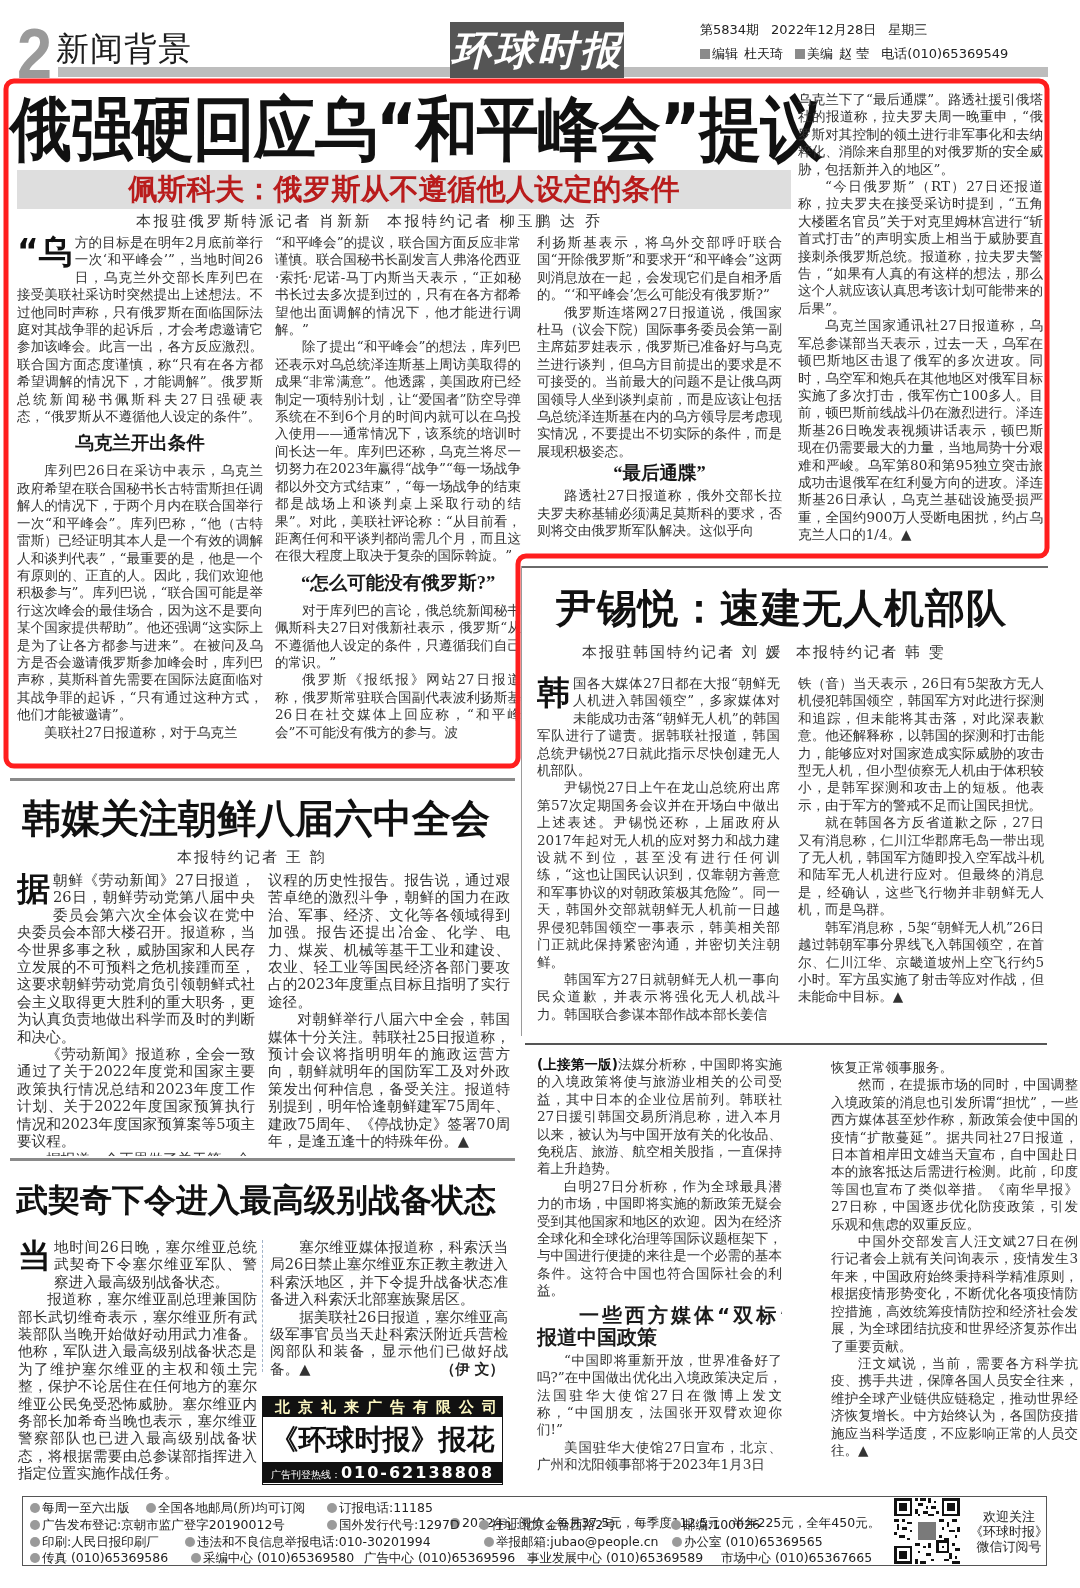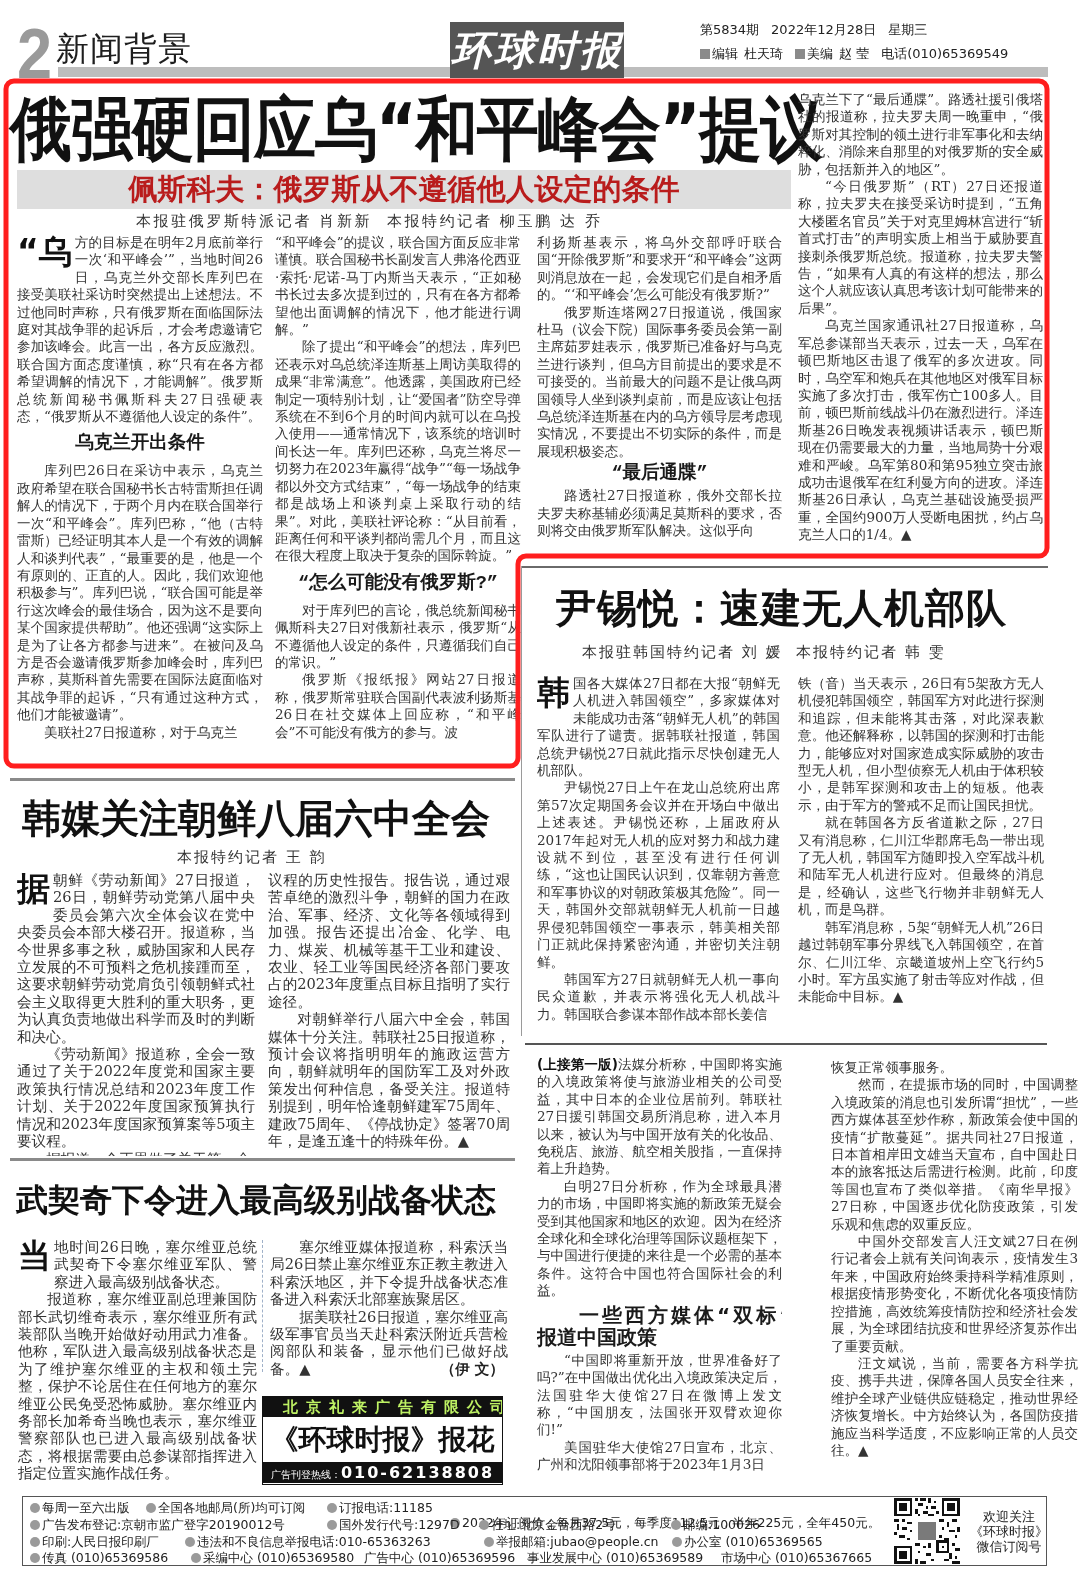--- a/index.html
+++ b/index.html
@@ -24,34 +24,34 @@
 .byline{font-family:"DejaVu Serif",serif;font-size:15px;letter-spacing:2.6px;line-height:20px;color:#333;white-space:pre;}
 .h-serif{font-family:"DejaVu Serif",serif;font-weight:bold;color:var(--ink);white-space:nowrap;}
 .h-sans{font-family:"DejaVu Sans",sans-serif;font-weight:bold;color:var(--ink);white-space:nowrap;}
 
 
 .col{position:absolute;overflow:hidden;font-size:13.55px;line-height:17.4px;text-align:justify;color:var(--body);}
 .col.big{font-size:14.6px;}
 .col p{text-indent:2em;}
 .col p.ni{text-indent:0;}
 .dropcap{float:left;font-family:"DejaVu Sans",sans-serif;font-weight:bold;font-size:33px;line-height:33px;height:34.8px;margin:1px 3px 0 0;color:var(--ink);}
-.sub{font-family:Liberation Mono, monospace;font-weight:bold;font-size:18.5px;text-align:center;height:37px;line-height:37px;color:#1a1a1a;text-indent:0;white-space:nowrap;}
+.sub{font-family:Liberation Serif, serif;font-weight:bold;font-size:18.5px;text-align:center;height:37px;line-height:37px;color:#1a1a1a;text-indent:0;white-space:nowrap;}
 .sub.tight{height:27px;line-height:27px;}
 .csub{font-family:"DejaVu Sans",sans-serif;font-weight:bold;font-size:20px;line-height:22px;color:#1a1a1a;padding:4px 0 4px;}
 .csub .l1{display:block;padding-left:42px;text-align:justify;text-align-last:justify;letter-spacing:3px;white-space:nowrap;}
 .csub .l2{display:block;}
 .lead-label{font-family:"DejaVu Sans",sans-serif;font-weight:bold;color:#111;}
 .author{float:right;font-family:"DejaVu Sans",sans-serif;font-weight:bold;color:#222;padding-right:4px;}
 
 
 .rule{position:absolute;}
 
 
 .ad{left:262px;top:1396px;width:241px;height:89px;border:1.5px solid #111;background:#fff;overflow:hidden;}
-.ad-top{height:20px;background:#111;color:#bef264;font-family:"DejaVu Sans",sans-serif;font-weight:bold;font-size:15px;line-height:20px;text-align:center;letter-spacing:8px;padding-left:20px;white-space:nowrap;}
+.ad-top{height:20px;background:#111;color:#fef9c3;font-family:"DejaVu Sans",sans-serif;font-weight:bold;font-size:15px;line-height:20px;text-align:center;letter-spacing:8px;padding-left:12px;white-space:nowrap;}
 .ad-mid{height:45px;line-height:45px;text-align:center;font-family:"DejaVu Serif",serif;font-weight:bold;font-size:28px;color:#111;white-space:nowrap;}
 .ad-bot{height:21px;background:#111;color:#fff;font-family:"DejaVu Sans",sans-serif;font-size:10px;line-height:21px;text-align:center;white-space:nowrap;}
 .ad-bot .num{font-size:16px;font-weight:bold;letter-spacing:2px;}
 
 
 .footer{left:22px;top:1496px;width:1025px;height:70px;border:1px solid #555;border-top-width:1.5px;border-bottom-width:1.5px;}
 .fi{position:absolute;font-family:"DejaVu Sans",sans-serif;font-size:12.5px;line-height:16px;color:#222;white-space:nowrap;}
 .bul{display:inline-block;width:10px;height:10px;border-radius:50%;background:#9a9a9a;margin-right:2px;vertical-align:-1px;}
 .qr{position:absolute;left:871px;top:1px;width:66px;height:66px;}
 .qr-cap{position:absolute;left:946px;top:12px;width:80px;text-align:center;font-family:"DejaVu Sans",sans-serif;font-size:13px;line-height:15px;color:#222;}
@@ -180,21 +180,21 @@
   <div class="fi" style="left:123px;top:3px;"><span class="bul"></span><span>全国各地邮局(所)均可订阅</span></div>
   <div class="fi" style="left:304px;top:3px;"><span class="bul"></span><span>订报电话:11185</span></div>
   <div class="fi" style="left:427px;top:18px;"><span class="bul"></span><span>2022年订阅价：每月37.5元，每季度112.5元，半年225元，全年450元。</span></div>
 
   <div class="fi" style="left:7px;top:20px;"><span class="bul"></span><span>广告发布登记:京朝市监广登字20190012号</span></div>
   <div class="fi" style="left:304px;top:20px;"><span class="bul"></span><span>国外发行代号:1297D</span></div>
   <div class="fi" style="left:456px;top:20px;"><span class="bul"></span><span>社址:北京金台西路2号</span></div>
   <div class="fi" style="left:648px;top:20px;"><span class="bul"></span><span>邮编:100026</span></div>
 
   <div class="fi" style="left:7px;top:37px;"><span class="bul"></span><span>印刷:人民日报印刷厂</span></div>
-  <div class="fi" style="left:162px;top:37px;"><span class="bul"></span><span>违法和不良信息举报电话:010-65363263</span></div>
+  <div class="fi" style="left:162px;top:37px;"><span class="bul"></span><span>违法和不良信息举报电话:010-30201994</span></div>
   <div class="fi" style="left:461px;top:37px;"><span class="bul"></span><span>举报邮箱:jubao@people.cn</span></div>
   <div class="fi" style="left:649px;top:37px;"><span class="bul"></span><span>办公室 (010)65369565</span></div>
 
   <div class="fi" style="left:7px;top:53px;"><span class="bul"></span><span>传真 (010)65369586</span></div>
   <div class="fi" style="left:168px;top:53px;"><span class="bul"></span><span>采编中心 (010)65369580</span></div>
   <div class="fi" style="left:341px;top:53px;"><span>广告中心 (010)65369596</span></div>
   <div class="fi" style="left:504px;top:53px;"><span>事业发展中心 (010)65369589</span></div>
   <div class="fi" style="left:698px;top:53px;"><span>市场中心 (010)65367665</span></div>
 
   <svg class="qr" viewBox="0 0 25 25" shape-rendering="crispEdges">

